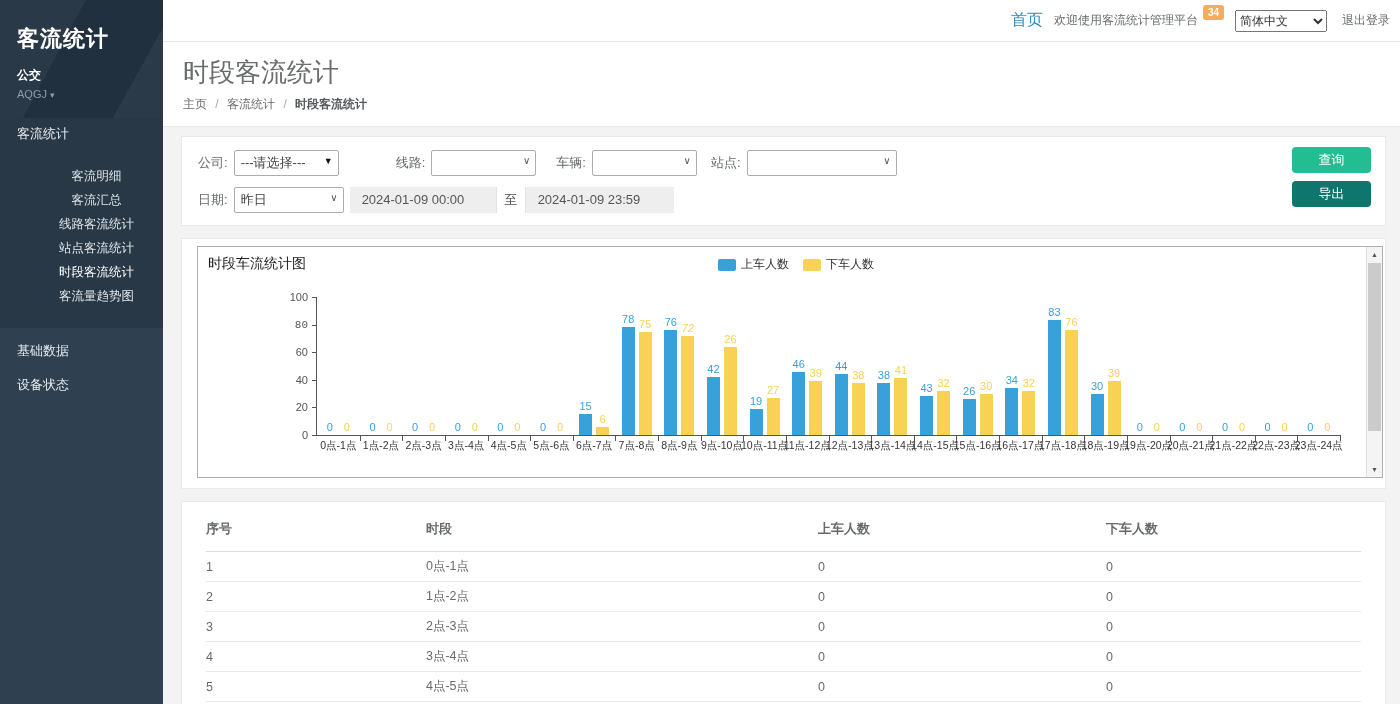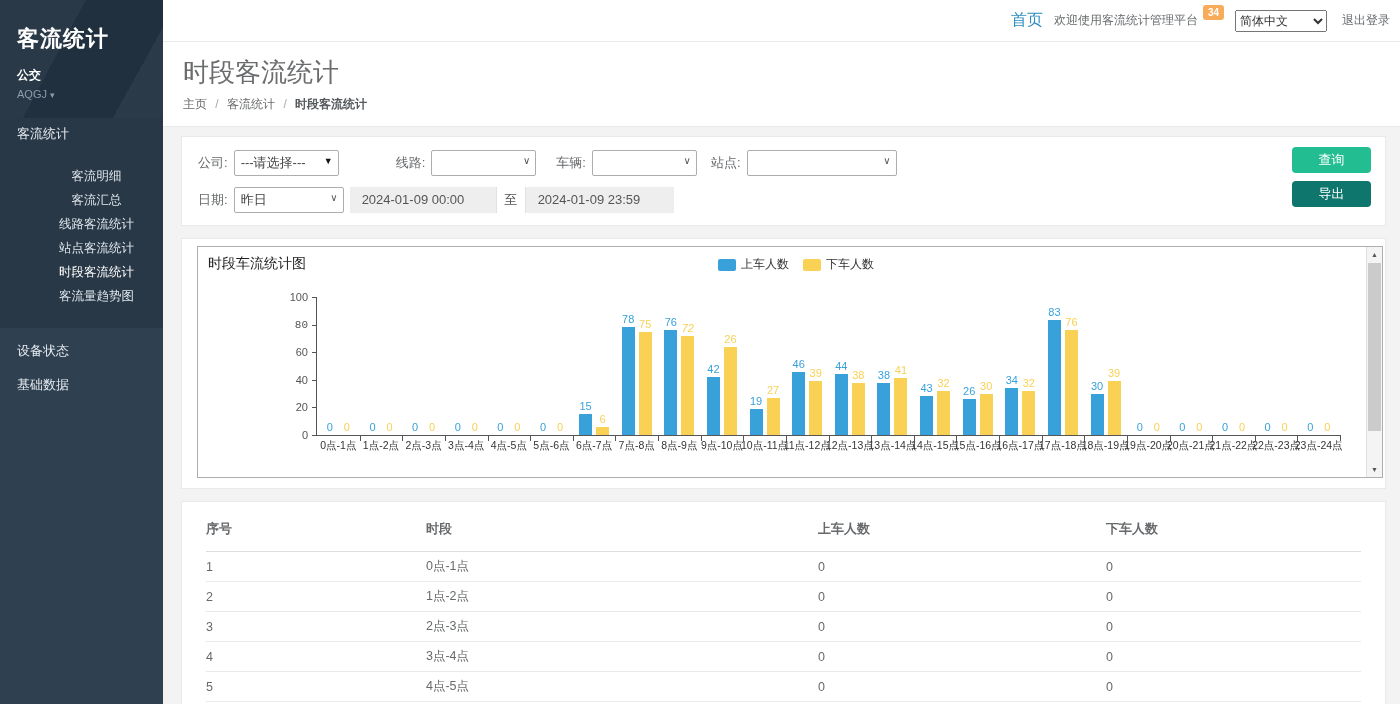--- a/index.html
+++ b/index.html
@@ -133,22 +133,22 @@
     <ul class="submenu" id="submenu">
         <li>客流明细</li>
         <li>客流汇总</li>
         <li>线路客流统计</li>
         <li>站点客流统计</li>
         <li class="active">时段客流统计</li>
         <li>客流量趋势图</li>
       </ul>
   </div>
   <div class="nav-plain">
+    <span class="nav-section">基础数据</span>
     <span class="nav-section">设备状态</span>
-    <span class="nav-section">基础数据</span>
   </div>
 </div>
 
 <div class="main">
 
   <div class="topbar">
     <span class="home-link">首页</span>
     <span class="welcome">欢迎使用客流统计管理平台</span>
     <span class="badge">34</span>
     <select class="lang-select">

